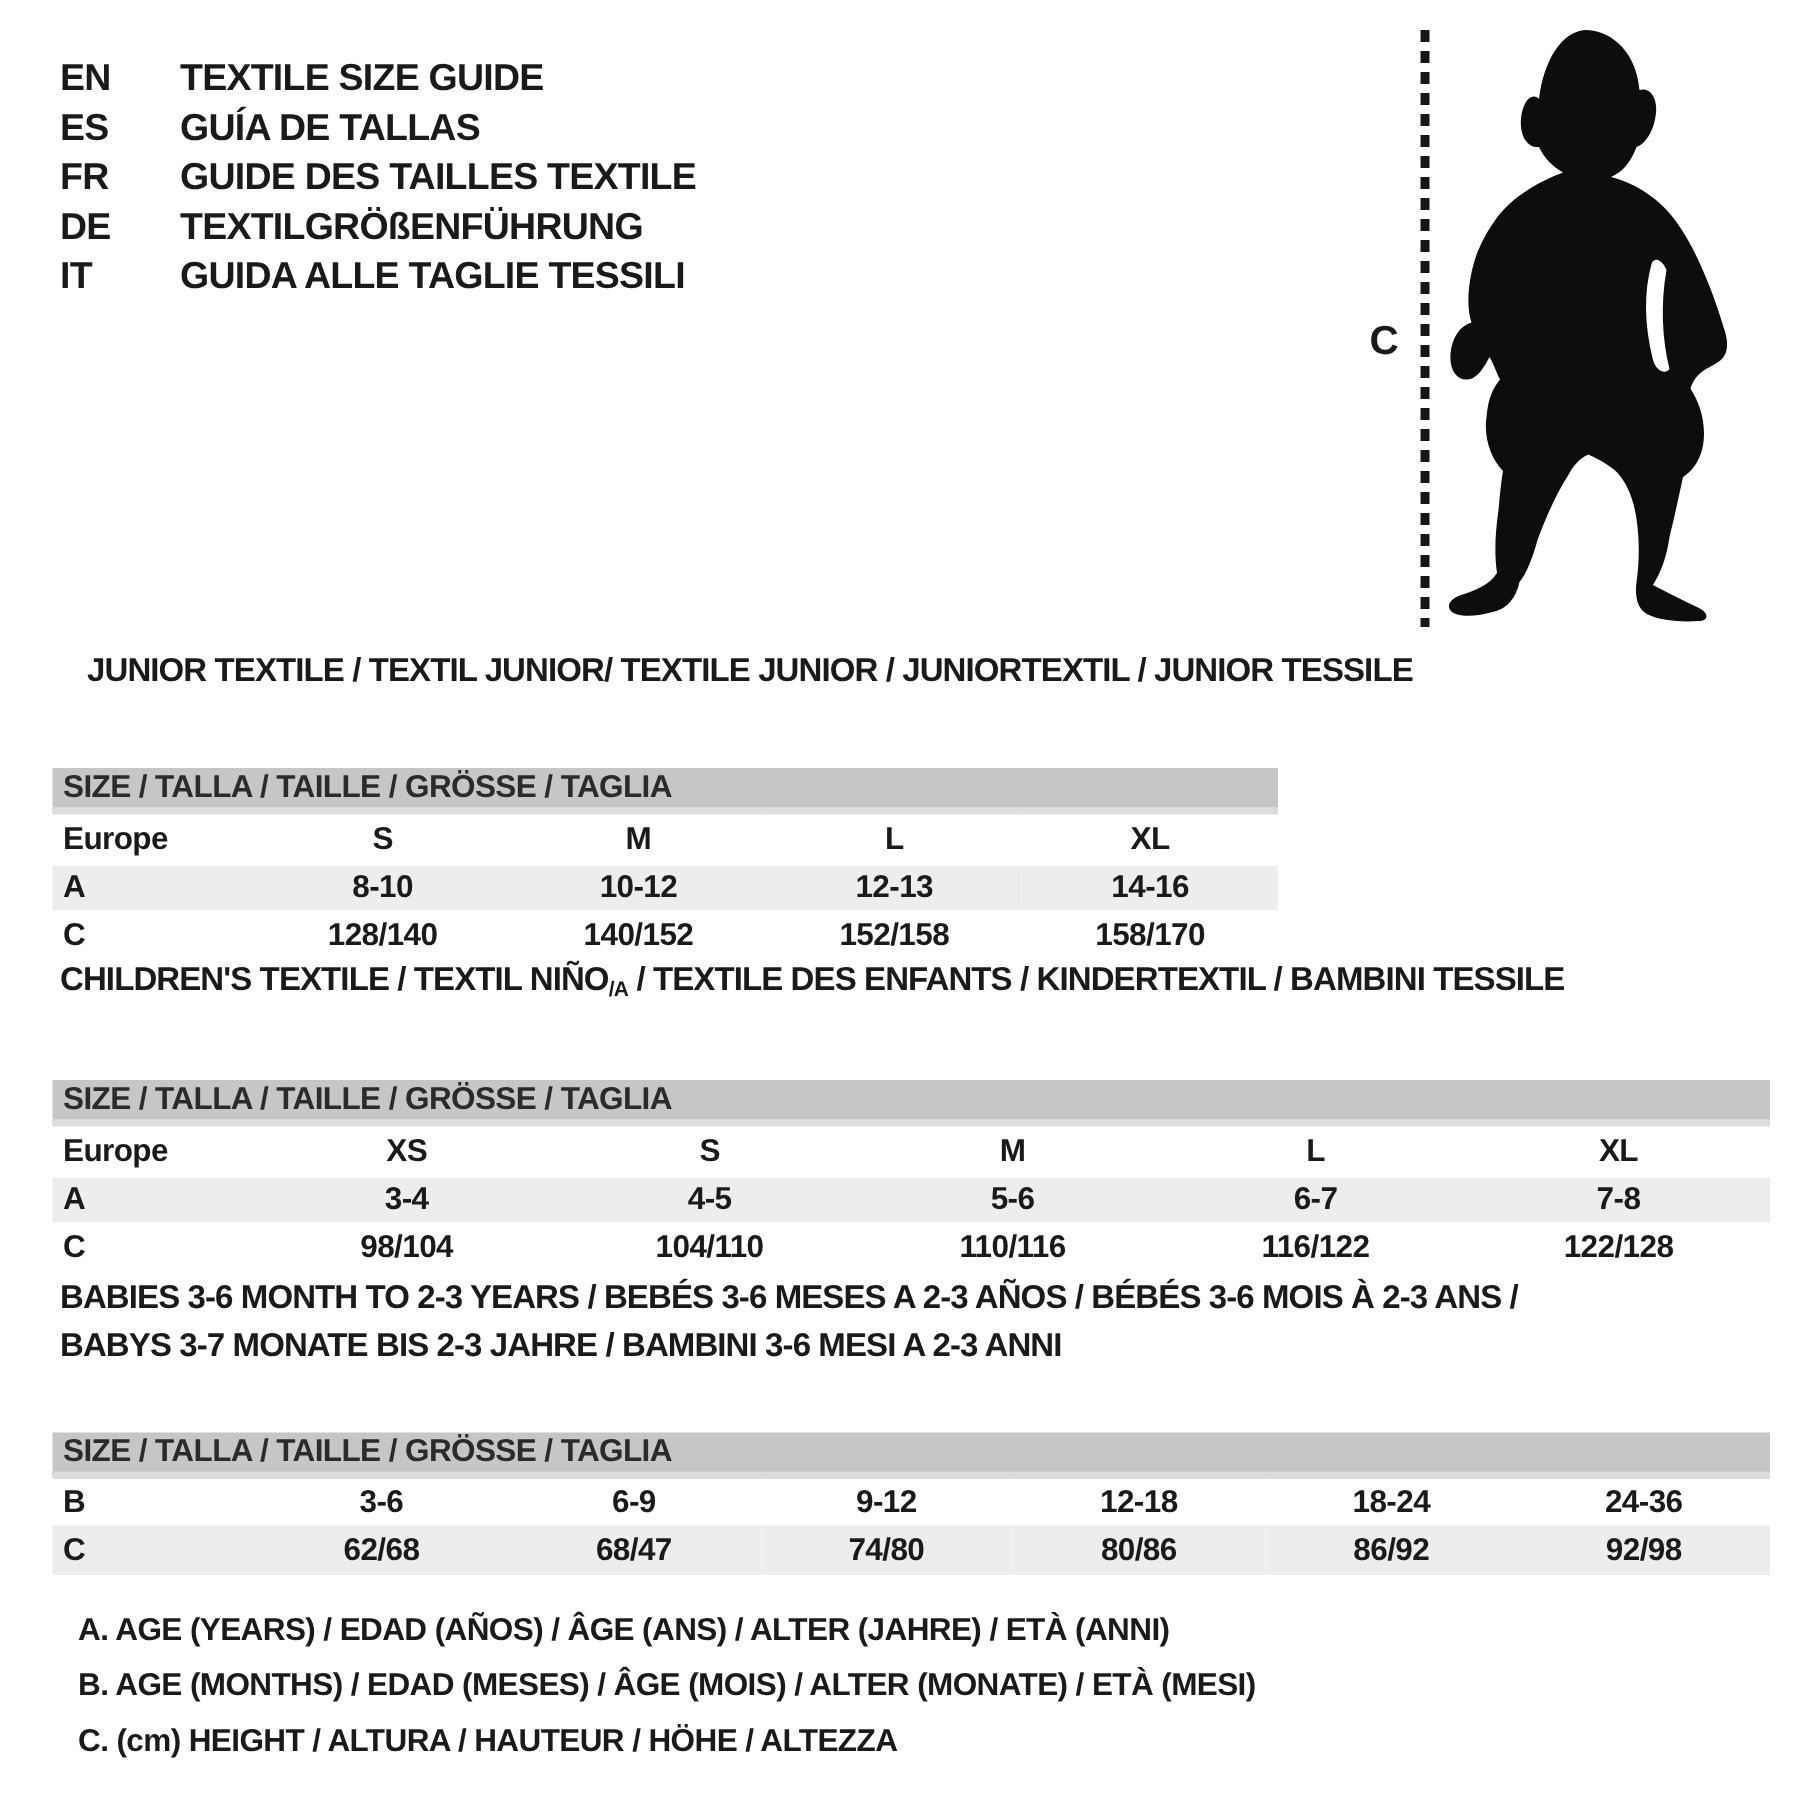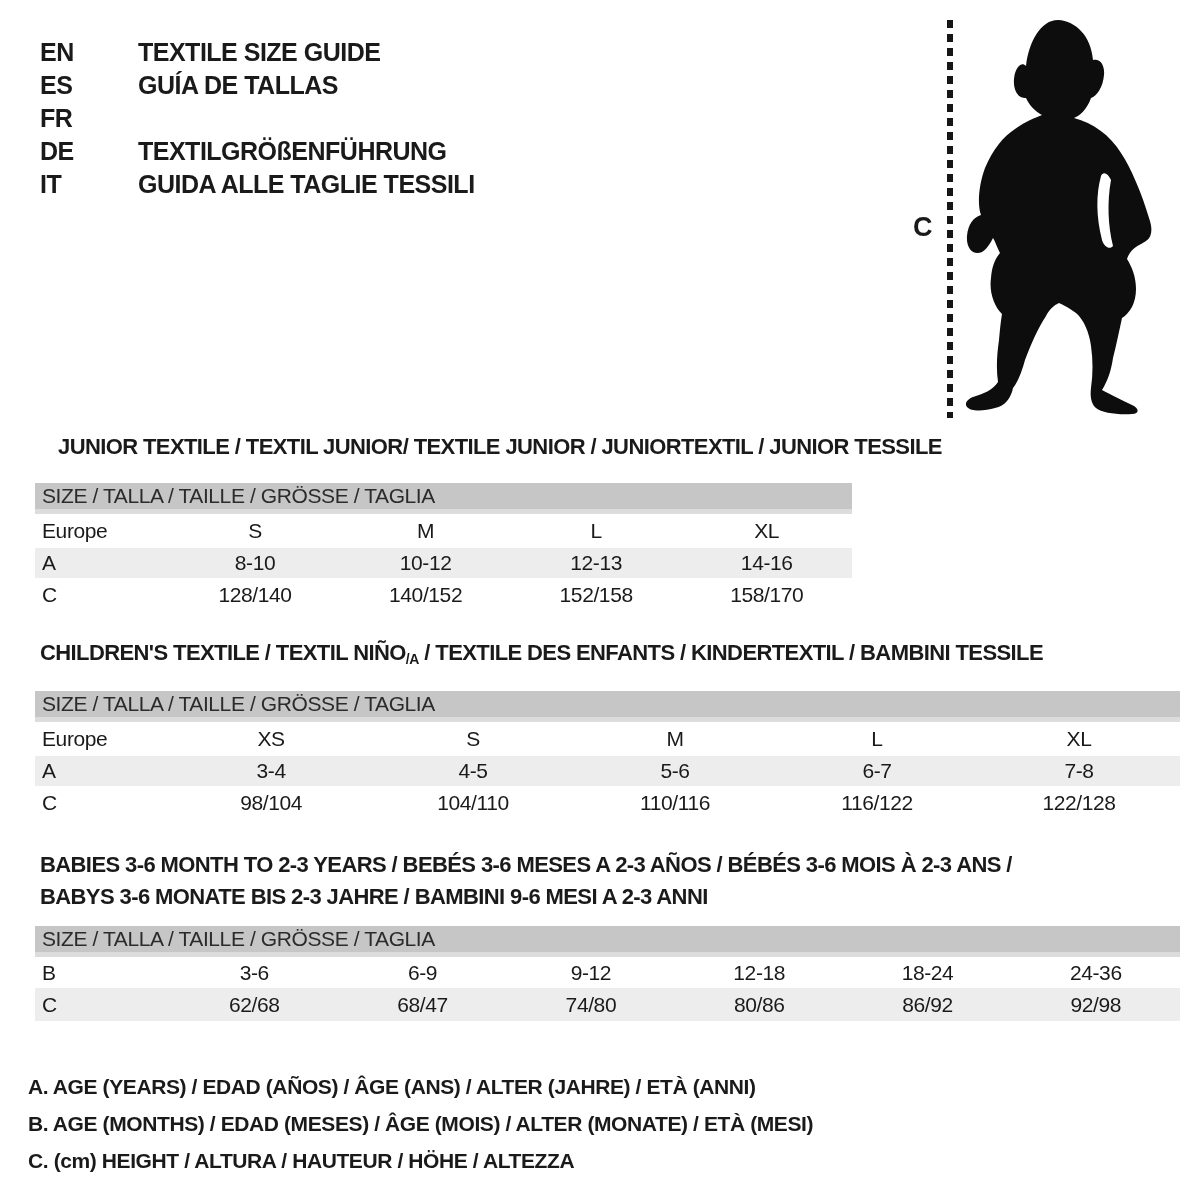--- a/index.html
+++ b/index.html
@@ -6,21 +6,21 @@
   body{
     width:1200px;height:1200px;position:relative;background:#ffffff;
     font-family:"Liberation Sans","DejaVu Sans",sans-serif;
     color:#1a1a1a;overflow:hidden;
     -webkit-font-smoothing:antialiased;
   }
   .abs{position:absolute;}
 
   
   .lang-block{left:40px;top:36px;font-size:25px;font-weight:bold;letter-spacing:-0.5px;}
-  .lang-row{display:flex;line-height:33px;gap:18px;}
+  .lang-row{display:flex;line-height:33px;}
   .lang-code{width:80px;flex:0 0 80px;}
   .lang-label{white-space:nowrap;}
 
   
   .height-line{
     left:947px;top:20px;width:6px;height:398px;
     background:repeating-linear-gradient(180deg,#161616 0 8px,transparent 8px 14px);
   }
   .height-label{left:913px;top:212px;font-size:27px;font-weight:bold;}
   .child-svg{left:955px;top:14px;}
@@ -30,21 +30,21 @@
     font-size:22px;font-weight:bold;letter-spacing:-0.6px;white-space:nowrap;
   }
   .title-junior{left:40px;top:434px;margin-left:18px;}
   .title-children{left:40px;top:640px;}
   .title-babies{left:40px;top:849px;line-height:32px;}
   .sub-a{font-size:14px;position:relative;top:4px;letter-spacing:-0.5px;}
 
   
   table.size-table{
     border-collapse:collapse;table-layout:fixed;
-    font-size:21px;font-weight:normal;letter-spacing:-0.4px;
+    font-size:21px;font-weight:bold;letter-spacing:-0.4px;margin-top:29px;
   }
   .size-table td{padding:0;vertical-align:middle;text-align:center;white-space:nowrap;}
   .size-table td.lbl{text-align:left;padding-left:7px;}
   .size-table tr.band td{
     background:#c6c6c6;border-bottom:5px solid #dcdcdc;
     text-align:left;padding-left:7px;height:26px;color:#2b2b2b;
     font-size:21px;
   }
   .size-table tr.stripe td{background:#ededed;}
   .t-junior{left:35px;top:483px;}
@@ -52,37 +52,38 @@
   .t-children{left:35px;top:691px;}
   .t-children table{width:1145px;}
   .t-babies{left:35px;top:926px;}
   .t-babies table{width:1145px;}
   tr.r-europe td{height:34px;}
   tr.r-a td{height:30px;}
   tr.r-c td{height:33px;}
   tr.r-b td{height:31px;}
 
   
-  .legend{left:28px;top:1068px;font-size:21px;font-weight:bold;letter-spacing:-0.4px;line-height:37px;}
+  .legend{left:52px;top:1068px;font-size:21px;font-weight:bold;letter-spacing:-0.4px;line-height:37px;}
   .legend div{white-space:nowrap;}
 </style>
 </head>
 <body>
 
 <div class="abs lang-block">
   <div class="lang-row">
     <span class="lang-code">EN</span>
     <span class="lang-label">TEXTILE SIZE GUIDE</span>
   </div>
   <div class="lang-row">
     <span class="lang-code">ES</span>
     <span class="lang-label">GUÍA DE TALLAS</span>
   </div>
   <div class="lang-row">
     <span class="lang-code">FR</span>
+    <span class="lang-label">GUIDE DES TAILLES TEXTILE</span>
   </div>
   <div class="lang-row">
     <span class="lang-code">DE</span>
     <span class="lang-label">TEXTILGRÖßENFÜHRUNG</span>
   </div>
   <div class="lang-row">
     <span class="lang-code">IT</span>
     <span class="lang-label">GUIDA ALLE TAGLIE TESSILI</span>
   </div>
 </div>
@@ -220,21 +221,21 @@
       <td>110/116</td>
       <td>116/122</td>
       <td>122/128</td>
     </tr>
   </tbody>
     </table>
 </div>
 
 <div class="abs sec-title title-babies">
   <div>BABIES 3-6 MONTH TO 2-3 YEARS / BEBÉS 3-6 MESES A 2-3 AÑOS / BÉBÉS 3-6 MOIS À 2-3 ANS /</div>
-  <div>BABYS 3-6 MONATE BIS 2-3 JAHRE / BAMBINI 9-6 MESI A 2-3 ANNI</div>
+  <div>BABYS 3-7 MONATE BIS 2-3 JAHRE / BAMBINI 3-6 MESI A 2-3 ANNI</div>
 </div>
 <div class="abs t-babies">
   <table class="size-table">
     <colgroup>
         <col style="width:11.8%">
         <col>
         <col>
         <col>
         <col>
         <col>

